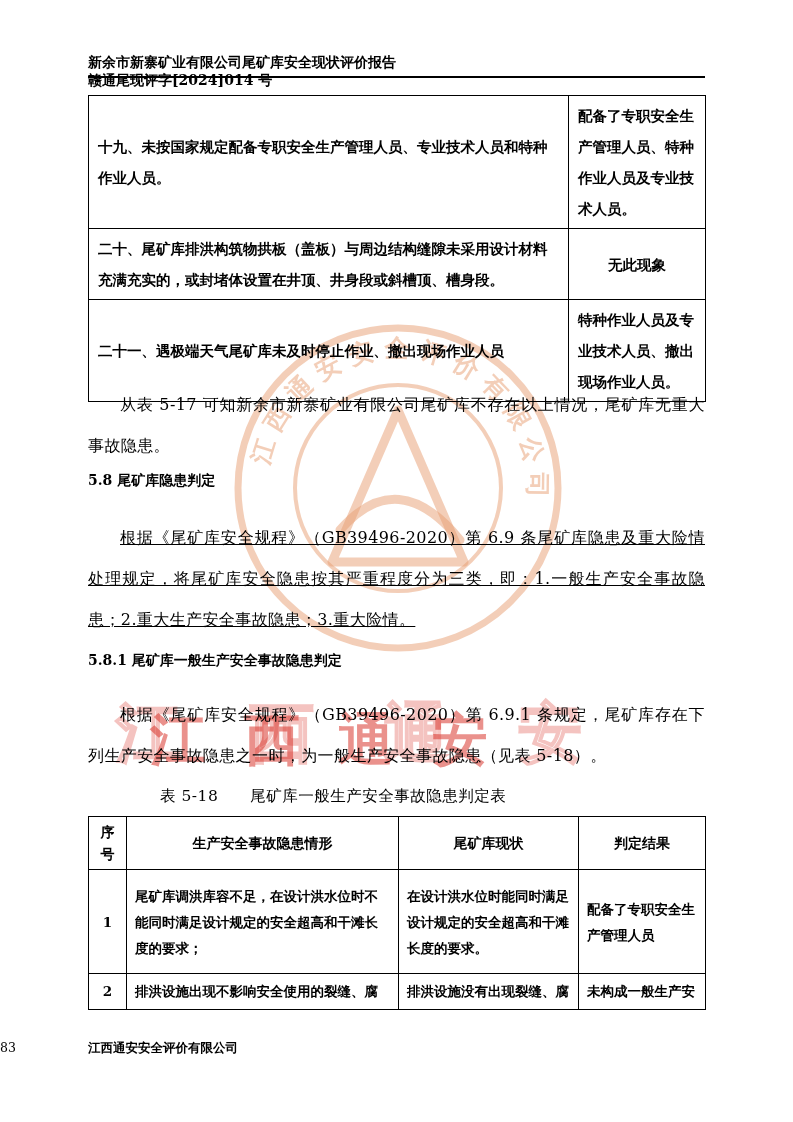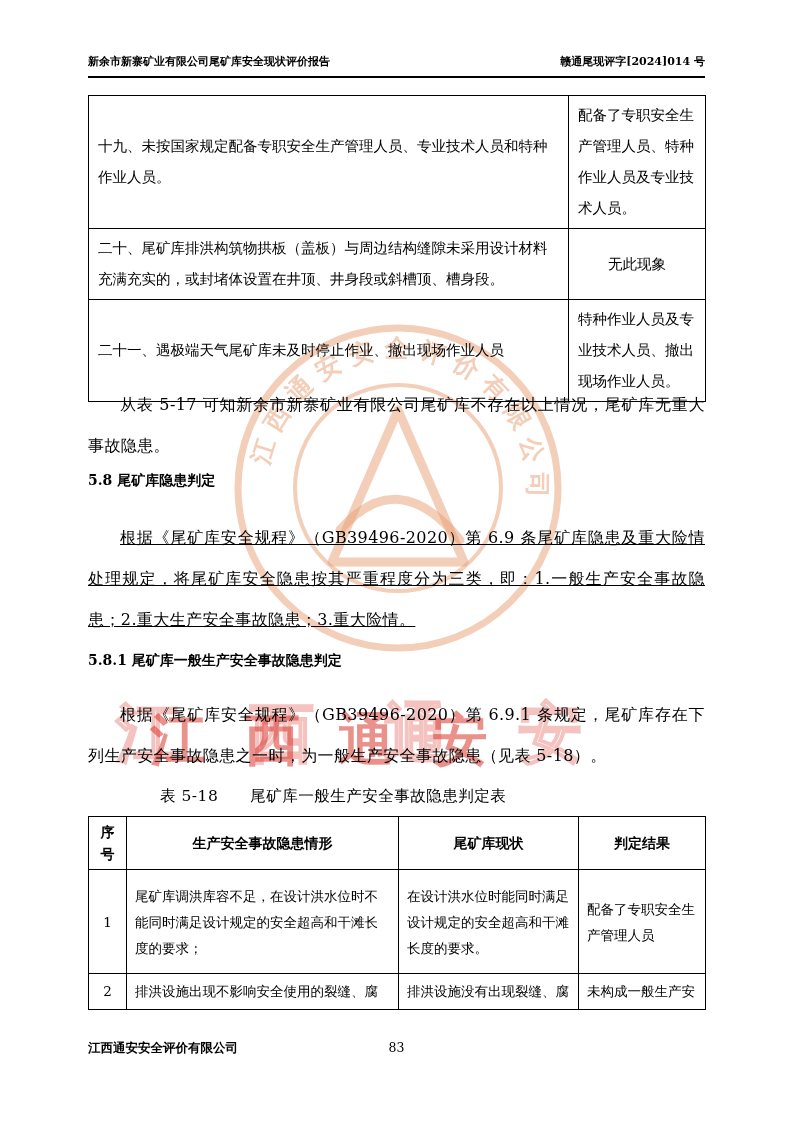--- a/index.html
+++ b/index.html
@@ -20,27 +20,27 @@
   }
   .wm-red {
     position:absolute; left:150px; top:703px; font-size:56px; font-weight:bold;
     letter-spacing:38px; color:rgba(217,55,45,0.55); white-space:nowrap;
   }
 
   
   .content { position:absolute; inset:0; z-index:1; }
 
   .hdr { position:absolute; left:88px; width:617px; top:54px;
-         display:flex; justify-content:space-between;
-         font-size:11px; font-weight:bold; }
+         display:flex; 
+         font-size:14px; font-weight:bold;flex-direction:column; }
   .hdr-rule { position:absolute; left:88px; width:617px; top:76px;
               border-top:2.5px solid #000; }
 
   table { border-collapse:collapse; table-layout:fixed; }
-  td, th { border:1.3px solid #000; }
+  td, th { border:1.3px solid #000;font-weight:bold; }
 
   .t1 { position:absolute; left:88px; top:95px; width:617px; }
   .t1 td { font-size:14.5px; line-height:31px; padding:4px 9px; vertical-align:middle; }
   .t1 .h1r { height:122px; } .t1 .h2r { height:70px; } .t1 .h3r { height:90px; }
   .t1 .status-center { text-align:center; }
 
   .para { position:absolute; left:88px; width:617px; font-size:16px;
           line-height:41px; text-align:justify; text-indent:2em; letter-spacing:0.4px; }
   .p1 { top:384px; }
   .p2 { top:517px;text-decoration:underline; }
@@ -57,21 +57,21 @@
   .t2 th { font-size:14px; font-weight:bold; text-align:center; vertical-align:middle;
            height:52px; padding:4px 8px; line-height:22px; }
   .t2 td { font-size:13.5px; line-height:26px; padding:4px 8px; vertical-align:middle; }
   .t2 .row1 td { height:104px; }
   .t2 .row2 td { height:36px; vertical-align:top; overflow:hidden; }
   .t2 .c-center { text-align:center; }
 
   .footer-company { position:absolute; left:88px; top:1040px;
                     font-size:12.5px; font-weight:bold; }
   .footer-page { position:absolute; left:0; right:0; top:1040px;
-                 text-align:center; font-size:12.5px; }
+                 font-size:12.5px; }
 </style>
 </head>
 <body>
 
 <div class="page">
 
   <div class="watermark">
     <svg class="wm-seal" width="340" height="340" viewBox="0 0 340 340">
       <g fill="none" stroke="#e79d72" stroke-opacity="0.5">
         <circle cx="170" cy="170" r="160" stroke-width="7"></circle>

